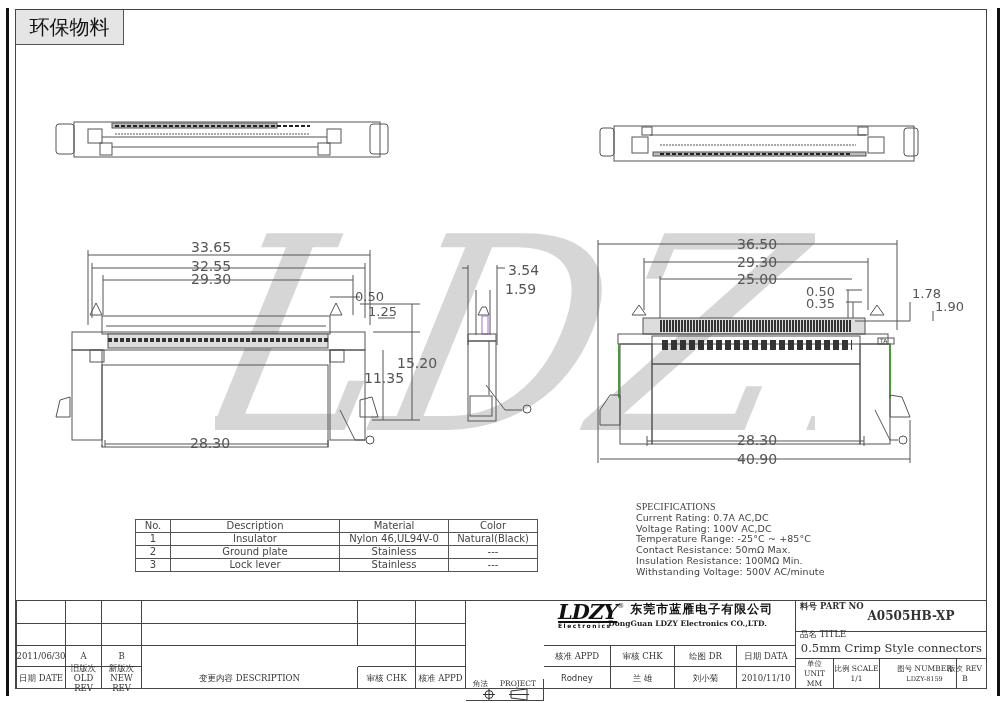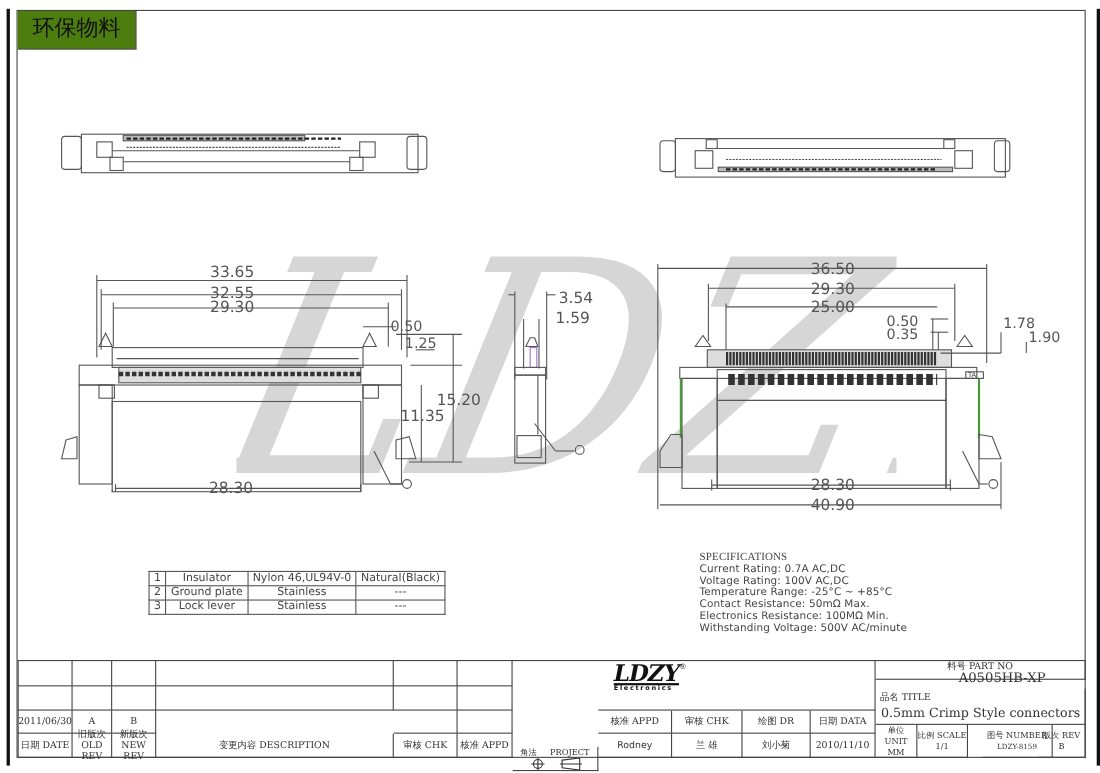--- a/index.html
+++ b/index.html
@@ -1,19 +1,19 @@
 <!DOCTYPE html>
 <html><head>
 <meta charset="utf-8">
 <style>
   html,body{margin:0;padding:0;background:#fff;}
   body{width:1000px;height:703px;position:relative;overflow:hidden;font-family:"DejaVu Sans",sans-serif;color:#333;}
   .frame-outer{position:absolute;left:6px;top:8px;width:988px;height:688px;border-left:3px solid #111;border-right:3px solid #111;}
   .frame-inner{position:absolute;left:15px;top:9px;width:972px;height:680px;border:1.5px solid #444;box-sizing:border-box;}
-  .env-tag{position:absolute;left:16px;top:10px;width:108px;height:35px;border:1px solid #555;border-top:none;border-left:none;box-sizing:border-box;font-family:Liberation Mono, monospace;font-size:20px;line-height:35px;text-align:center;color:#111;background:#4d7c0f;z-index:3;}
+  .env-tag{position:absolute;left:16px;top:10px;width:108px;height:35px;border:1px solid #555;border-top:none;border-left:none;box-sizing:border-box;font-family:Liberation Sans, sans-serif;font-size:20px;line-height:35px;text-align:center;color:#111;background:#e5e5e5;z-index:3;}
   svg.drawing{position:absolute;left:0;top:0;width:1000px;height:703px;z-index:1;}
   .dim{font-family:"DejaVu Sans",sans-serif;font-size:14px;fill:#555;}
   .dimsm{font-family:"DejaVu Sans",sans-serif;font-size:13px;fill:#555;}
   .wm{position:absolute;left:215px;top:175px;z-index:0;}
   .bom{position:absolute;left:135px;top:519px;border-collapse:collapse;z-index:2;font-family:"DejaVu Sans",sans-serif;font-size:10px;color:#444;background:transparent;}
   .bom td,.bom th{border:1px solid #555;padding:0 4px;height:12px;line-height:12px;text-align:center;font-weight:normal;}
   .specs{position:absolute;left:636px;top:502px;z-index:2;font-family:"DejaVu Sans",sans-serif;font-size:9.5px;color:#444;line-height:10.8px;letter-spacing:0.1px;}
   .specs .h{font-size:10px;font-family:Liberation Serif, serif;}
   .title-block{position:absolute;left:16px;top:600px;width:971px;height:89px;z-index:2;font-family:"DejaVu Serif",serif;color:#333;}
   .tb-cell{position:absolute;border-right:1px solid #444;border-bottom:1px solid #444;box-sizing:border-box;font-size:8.5px;text-align:center;display:flex;align-items:center;justify-content:center;flex-direction:column;line-height:10px;}
@@ -184,20 +184,26 @@
     <text class="dimsm" x="806" y="308">0.35</text>
     <text class="dimsm" x="912" y="298">1.78</text>
     <text class="dimsm" x="935" y="311">1.90</text>
     <text class="dim" x="737" y="445">28.30</text>
     <text class="dim" x="737" y="464">40.90</text>
   </g>
 </svg>
 
 <table class="bom">
   <tbody>
+      <tr>
+    <th style="width:26px">No.</th>
+    <th style="width:160px">Description</th>
+    <th style="width:100px">Material</th>
+    <th style="width:80px">Color</th>
+  </tr>
   <tr>
     <td>1</td>
     <td>Insulator</td>
     <td>Nylon 46,UL94V-0</td>
     <td>Natural(Black)</td>
   </tr>
   <tr>
     <td>2</td>
     <td>Ground plate</td>
     <td>Stainless</td>
@@ -211,21 +217,21 @@
   </tr>
 </tbody>
   </table>
 
 <div class="specs">
   <div class="h">SPECIFICATIONS</div>
   <div>Current Rating: 0.7A AC,DC</div>
   <div>Voltage Rating: 100V AC,DC</div>
   <div>Temperature Range: -25°C ~ +85°C</div>
   <div>Contact Resistance: 50mΩ Max.</div>
-  <div>Electronics Resistance: 100MΩ Min.</div>
+  <div>Insulation Resistance: 100MΩ Min.</div>
   <div>Withstanding Voltage: 500V AC/minute</div>
 </div>
 
 <div class="title-block">
   <div class="tb-top"></div>
 
   <div class="tb-cell" style="left:0;top:0;width:50px;height:24px;border-left:1px solid #444;"></div>
   <div class="tb-cell" style="left:50px;top:0;width:36px;height:24px;"></div>
   <div class="tb-cell" style="left:86px;top:0;width:40px;height:24px;"></div>
   <div class="tb-cell" style="left:126px;top:0;width:216px;height:24px;"></div>
@@ -274,21 +280,21 @@
   <div class="tb-cell" style="left:528px;top:0;width:252px;height:46px;"></div>
   <div class="tb-cell" style="left:528px;top:46px;width:67px;height:21px;">核准 APPD</div>
   <div class="tb-cell" style="left:595px;top:46px;width:64px;height:21px;">审核 CHK</div>
   <div class="tb-cell" style="left:659px;top:46px;width:62px;height:21px;">绘图 DR</div>
   <div class="tb-cell" style="left:721px;top:46px;width:59px;height:21px;">日期 DATA</div>
   <div class="tb-cell" style="left:528px;top:67px;width:67px;height:22px;font-family:'DejaVu Sans',sans-serif;">Rodney</div>
   <div class="tb-cell" style="left:595px;top:67px;width:64px;height:22px;">兰 雄</div>
   <div class="tb-cell" style="left:659px;top:67px;width:62px;height:22px;">刘小菊</div>
   <div class="tb-cell" style="left:721px;top:67px;width:59px;height:22px;">2010/11/10</div>
 
-  <div class="tb-cell" style="left:780px;top:0;width:191px;height:18px;align-items:center;justify-content:flex-start;padding:1px 4px;">
+  <div class="tb-cell" style="left:780px;top:0;width:191px;height:32px;align-items:flex-start;justify-content:flex-start;padding:1px 4px;font-weight:bold;">
     <span>料号 PART NO</span>
     <span style="font-size:12px;align-self:center;margin-left:40px;">A0505HB-XP</span>
   </div>
   <div class="tb-cell" style="left:780px;top:26px;width:191px;height:33px;align-items:flex-start;justify-content:flex-start;padding:3px 4px;">
     <span>品名 TITLE</span>
     <span style="font-size:11.5px;align-self:flex-end;margin-top:4px;">0.5mm Crimp Style connectors</span>
   </div>
   <div class="tb-cell" style="left:780px;top:59px;width:38px;height:30px;font-size:7.5px;">
     <span>单位 UNIT</span>
     <span>MM</span>
@@ -307,14 +313,18 @@
   </div>
 </div>
 
 <div class="logo">
   <div style="display:flex;align-items:flex-start;gap:6px;">
     <div style="position:relative;">
       <div style="font-family:'DejaVu Serif',serif;font-style:italic;font-weight:bold;font-size:21px;color:#111;line-height:20px;letter-spacing:-1px;text-decoration:underline;">LDZY</div>
       <div style="font-family:'DejaVu Sans',sans-serif;font-weight:bold;font-size:6px;color:#111;letter-spacing:1.5px;line-height:7px;">Electronics</div>
     </div>
     <span style="font-size:7px;margin-top:0;margin-left:-6px;">®</span>
+    <div>
+      <div style="font-family:'DejaVu Serif',serif;font-weight:bold;font-size:12px;color:#111;line-height:15px;letter-spacing:1px;">东莞市蓝雁电子有限公司</div>
+      <div style="font-family:'DejaVu Serif',serif;font-weight:bold;font-size:7.5px;color:#222;line-height:14px;margin-left:-22px;">DongGuan LDZY Electronics CO.,LTD.</div>
+    </div>
   </div>
 </div>
 
 </body></html>

